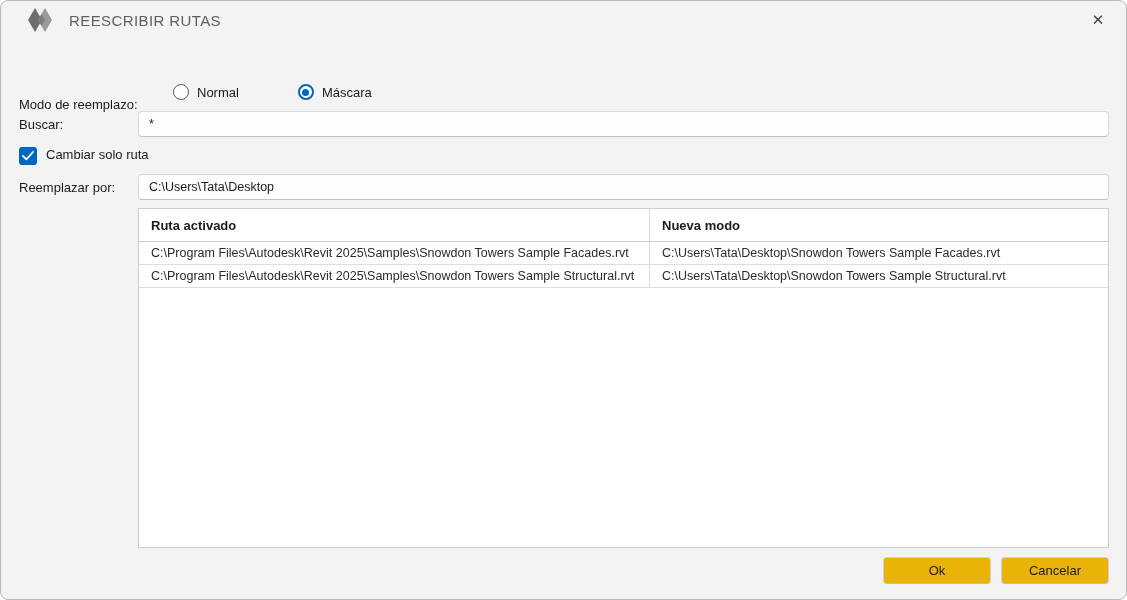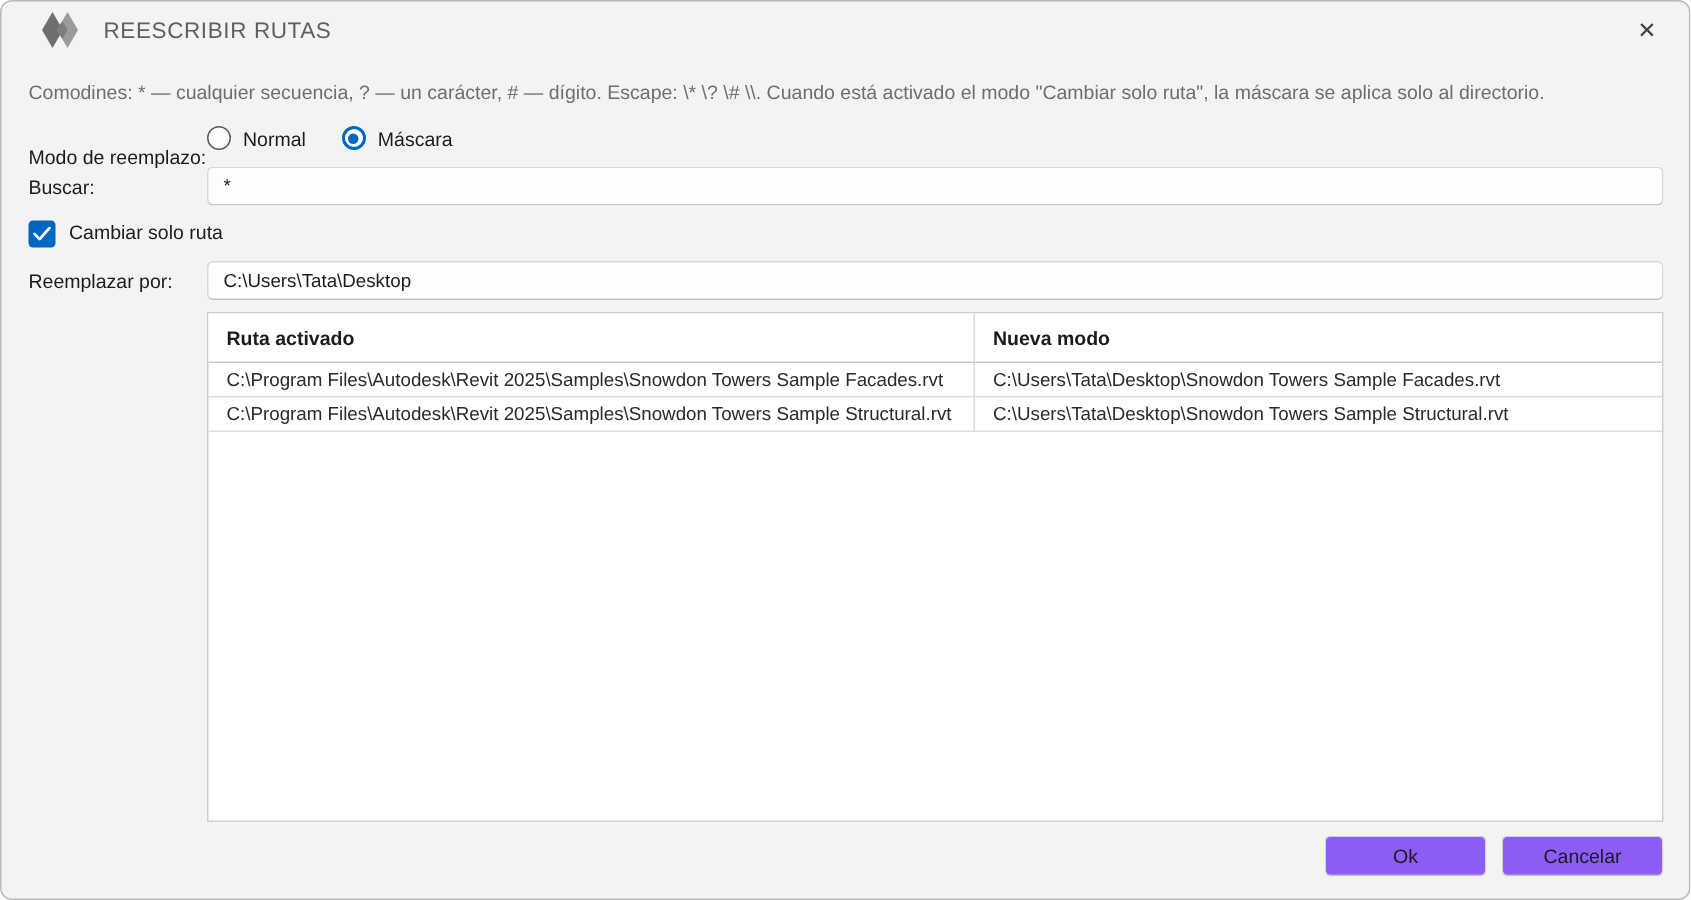--- a/index.html
+++ b/index.html
@@ -13,21 +13,21 @@
   .title{margin-left:13px;font-size:15px;color:#5f5f5f;letter-spacing:.4px;font-weight:400;}
   .close-btn{
     position:absolute;right:14px;top:7px;width:28px;height:24px;display:flex;
     align-items:center;justify-content:center;font-size:15px;color:#404040;cursor:pointer;border-radius:4px;
   }
   
   .help{position:absolute;left:18px;top:53px;font-size:13px;color:#6e6e6e;white-space:nowrap;}
   
   .mode-row{position:absolute;left:18px;top:80px;height:22px;display:flex;align-items:center;font-size:13px;color:#1b1b1b;}
   .mode-label{width:119px;margin-top:24px;}
-  .radio-opt{display:flex;align-items:center;margin-right:24px;cursor:pointer;}
+  .radio-opt{display:flex;align-items:center;margin-right:24px;cursor:pointer;margin-left:35px;}
   .radio-circle{width:16px;height:16px;border-radius:50%;box-sizing:border-box;margin-right:8px;background:#fdfdfd;position:relative;}
   .radio-circle.off{border:1.5px solid #5c5c5c;}
   .radio-circle.on{border:2px solid #0067c0;background:#ffffff;}
   .radio-circle.on::after{content:"";position:absolute;left:50%;top:50%;width:7px;height:7px;margin:-3.5px 0 0 -3.5px;border-radius:50%;background:#0067c0;}
   
   .field-label{position:absolute;left:18px;font-size:13px;color:#1b1b1b;}
   .text-input{
     position:absolute;left:137px;width:971px;height:26px;box-sizing:border-box;
     background:#fdfdfd;border:1px solid #d8d8d8;border-bottom-color:#c2c2c2;border-radius:4px;
     font-family:"Liberation Sans","DejaVu Sans",sans-serif;font-size:12.5px;color:#1b1b1b;padding:0 10px;outline:none;
@@ -47,42 +47,41 @@
     padding:0 12px;border-bottom:1px solid #c9c9c9;background:#ffffff;
   }
   .grid th:first-child,.grid td:first-child{width:486px;border-right:1px solid #d9d9d9;}
   .grid td{
     font-size:12.5px;color:#2a2a2a;height:22px;padding:0 12px;border-bottom:1px solid #dedede;
     white-space:nowrap;overflow:hidden;
   }
   
   .btn{
     position:absolute;top:556px;width:108px;height:27px;box-sizing:border-box;
-    background:#8b5cf6;border:1px solid #d0d0d0;border-bottom-color:#bdbdbd;border-radius:4px;
+    background:#eab308;border:1px solid #d0d0d0;border-bottom-color:#bdbdbd;border-radius:4px;
     font-family:"Liberation Sans","DejaVu Sans",sans-serif;font-size:13px;color:#1b1b1b;cursor:pointer;
   }
   .btn-ok{left:882px;}
   .btn-cancel{left:1000px;}
 </style>
 </head>
 <body>
 
 <div class="window">
 
   <div class="titlebar">
     <svg class="app-icon" viewBox="0 0 28 26">
       <polygon points="7,1 14,13 7,25 0,13" fill="#6f6f6f"></polygon>
       <polygon points="17,1 24,13 17,25 10,13" fill="#9b9b9b"></polygon>
       <polygon points="10,13 13.5,7 17,13 13.5,19" fill="#7d7d7d"></polygon>
     </svg>
     <span class="title">REESCRIBIR RUTAS</span>
     <span class="close-btn">✕</span>
   </div>
 
-  <div class="help">Comodines: * — cualquier secuencia, ? — un carácter, # — dígito. Escape: \* \? \# \\. Cuando está activado el modo "Cambiar solo ruta", la máscara se aplica solo al directorio.</div>
 
   <div class="mode-row">
     <span class="mode-label">Modo de reemplazo:</span>
     <span class="radio-opt">
       <span class="radio-circle off"></span>
       <span>Normal</span>
     </span>
     <span class="radio-opt">
       <span class="radio-circle on"></span>
       <span>Máscara</span>

